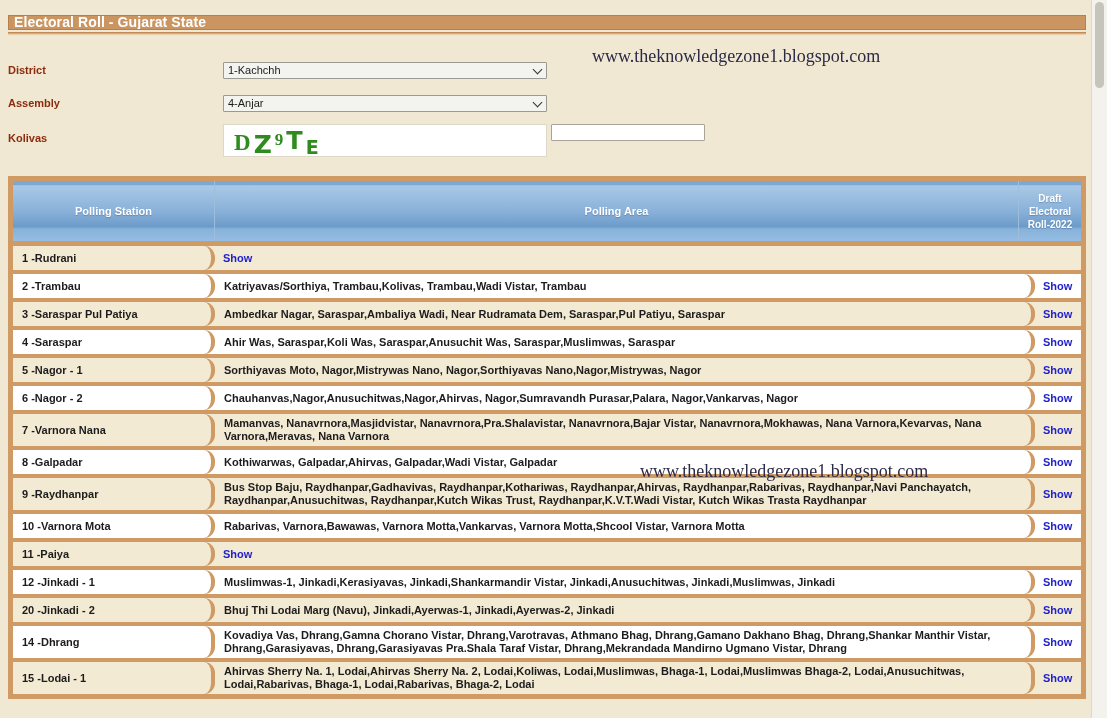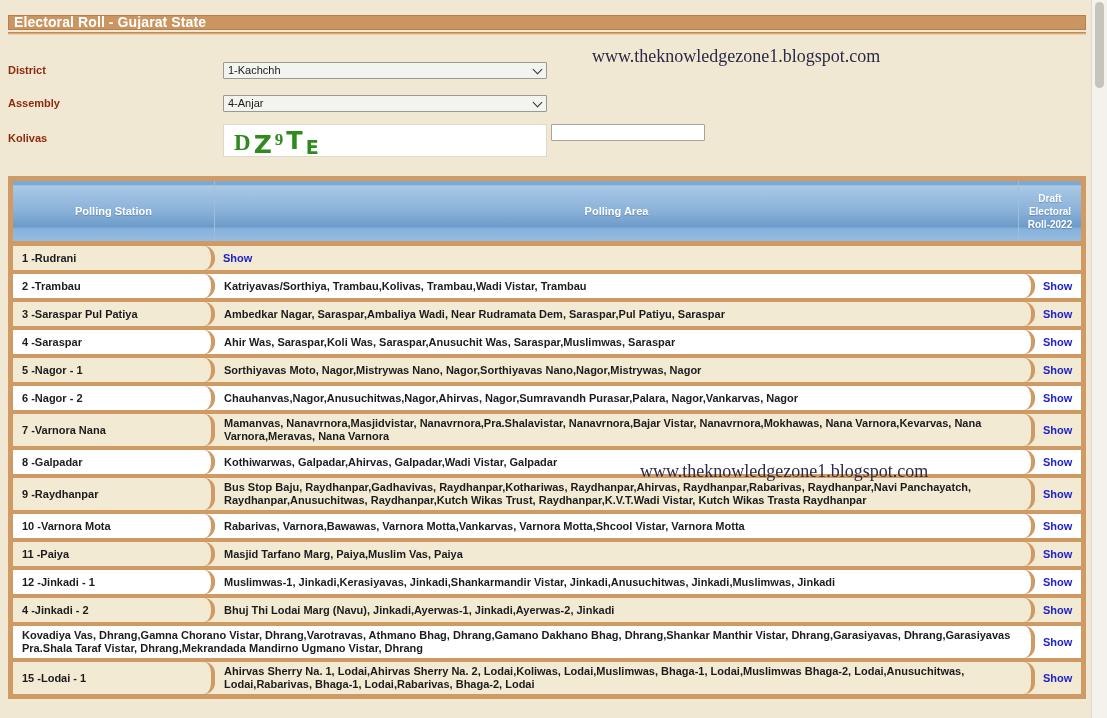--- a/index.html
+++ b/index.html
@@ -339,40 +339,40 @@
         </div>
         <div class="trow odd">
           <div class="td c1">10 -Varnora Mota</div>
           <div class="td c2">Rabarivas, Varnora,Bawawas, Varnora Motta,Vankarvas, Varnora Motta,Shcool Vistar, Varnora Motta</div>
           <div class="td c3">
             <a class="show-link">Show</a>
           </div>
         </div>
         <div class="trow even">
           <div class="td c1">11 -Paiya</div>
-          <div class="td c2">Masjid Tarfano Marg, Paiya,Muslim Vas, Paiya</div>
           <div class="td c3">
             <a class="show-link">Show</a>
           </div>
         </div>
         <div class="trow odd">
           <div class="td c1">12 -Jinkadi - 1</div>
           <div class="td c2">Muslimwas-1, Jinkadi,Kerasiyavas, Jinkadi,Shankarmandir Vistar, Jinkadi,Anusuchitwas, Jinkadi,Muslimwas, Jinkadi</div>
           <div class="td c3">
             <a class="show-link">Show</a>
           </div>
         </div>
         <div class="trow even">
-          <div class="td c1">4 -Jinkadi - 2</div>
+          <div class="td c1">20 -Jinkadi - 2</div>
           <div class="td c2">Bhuj Thi Lodai Marg (Navu), Jinkadi,Ayerwas-1, Jinkadi,Ayerwas-2, Jinkadi</div>
           <div class="td c3">
             <a class="show-link">Show</a>
           </div>
         </div>
         <div class="trow odd">
+          <div class="td c1">14 -Dhrang</div>
           <div class="td c2">Kovadiya Vas, Dhrang,Gamna Chorano Vistar, Dhrang,Varotravas, Athmano Bhag, Dhrang,Gamano Dakhano Bhag, Dhrang,Shankar Manthir Vistar, Dhrang,Garasiyavas, Dhrang,Garasiyavas Pra.Shala Taraf Vistar, Dhrang,Mekrandada Mandirno Ugmano Vistar, Dhrang</div>
           <div class="td c3">
             <a class="show-link">Show</a>
           </div>
         </div>
         <div class="trow even">
           <div class="td c1">15 -Lodai - 1</div>
           <div class="td c2">Ahirvas Sherry Na. 1, Lodai,Ahirvas Sherry Na. 2, Lodai,Koliwas, Lodai,Muslimwas, Bhaga-1, Lodai,Muslimwas Bhaga-2, Lodai,Anusuchitwas, Lodai,Rabarivas, Bhaga-1, Lodai,Rabarivas, Bhaga-2, Lodai</div>
           <div class="td c3">
             <a class="show-link">Show</a>

